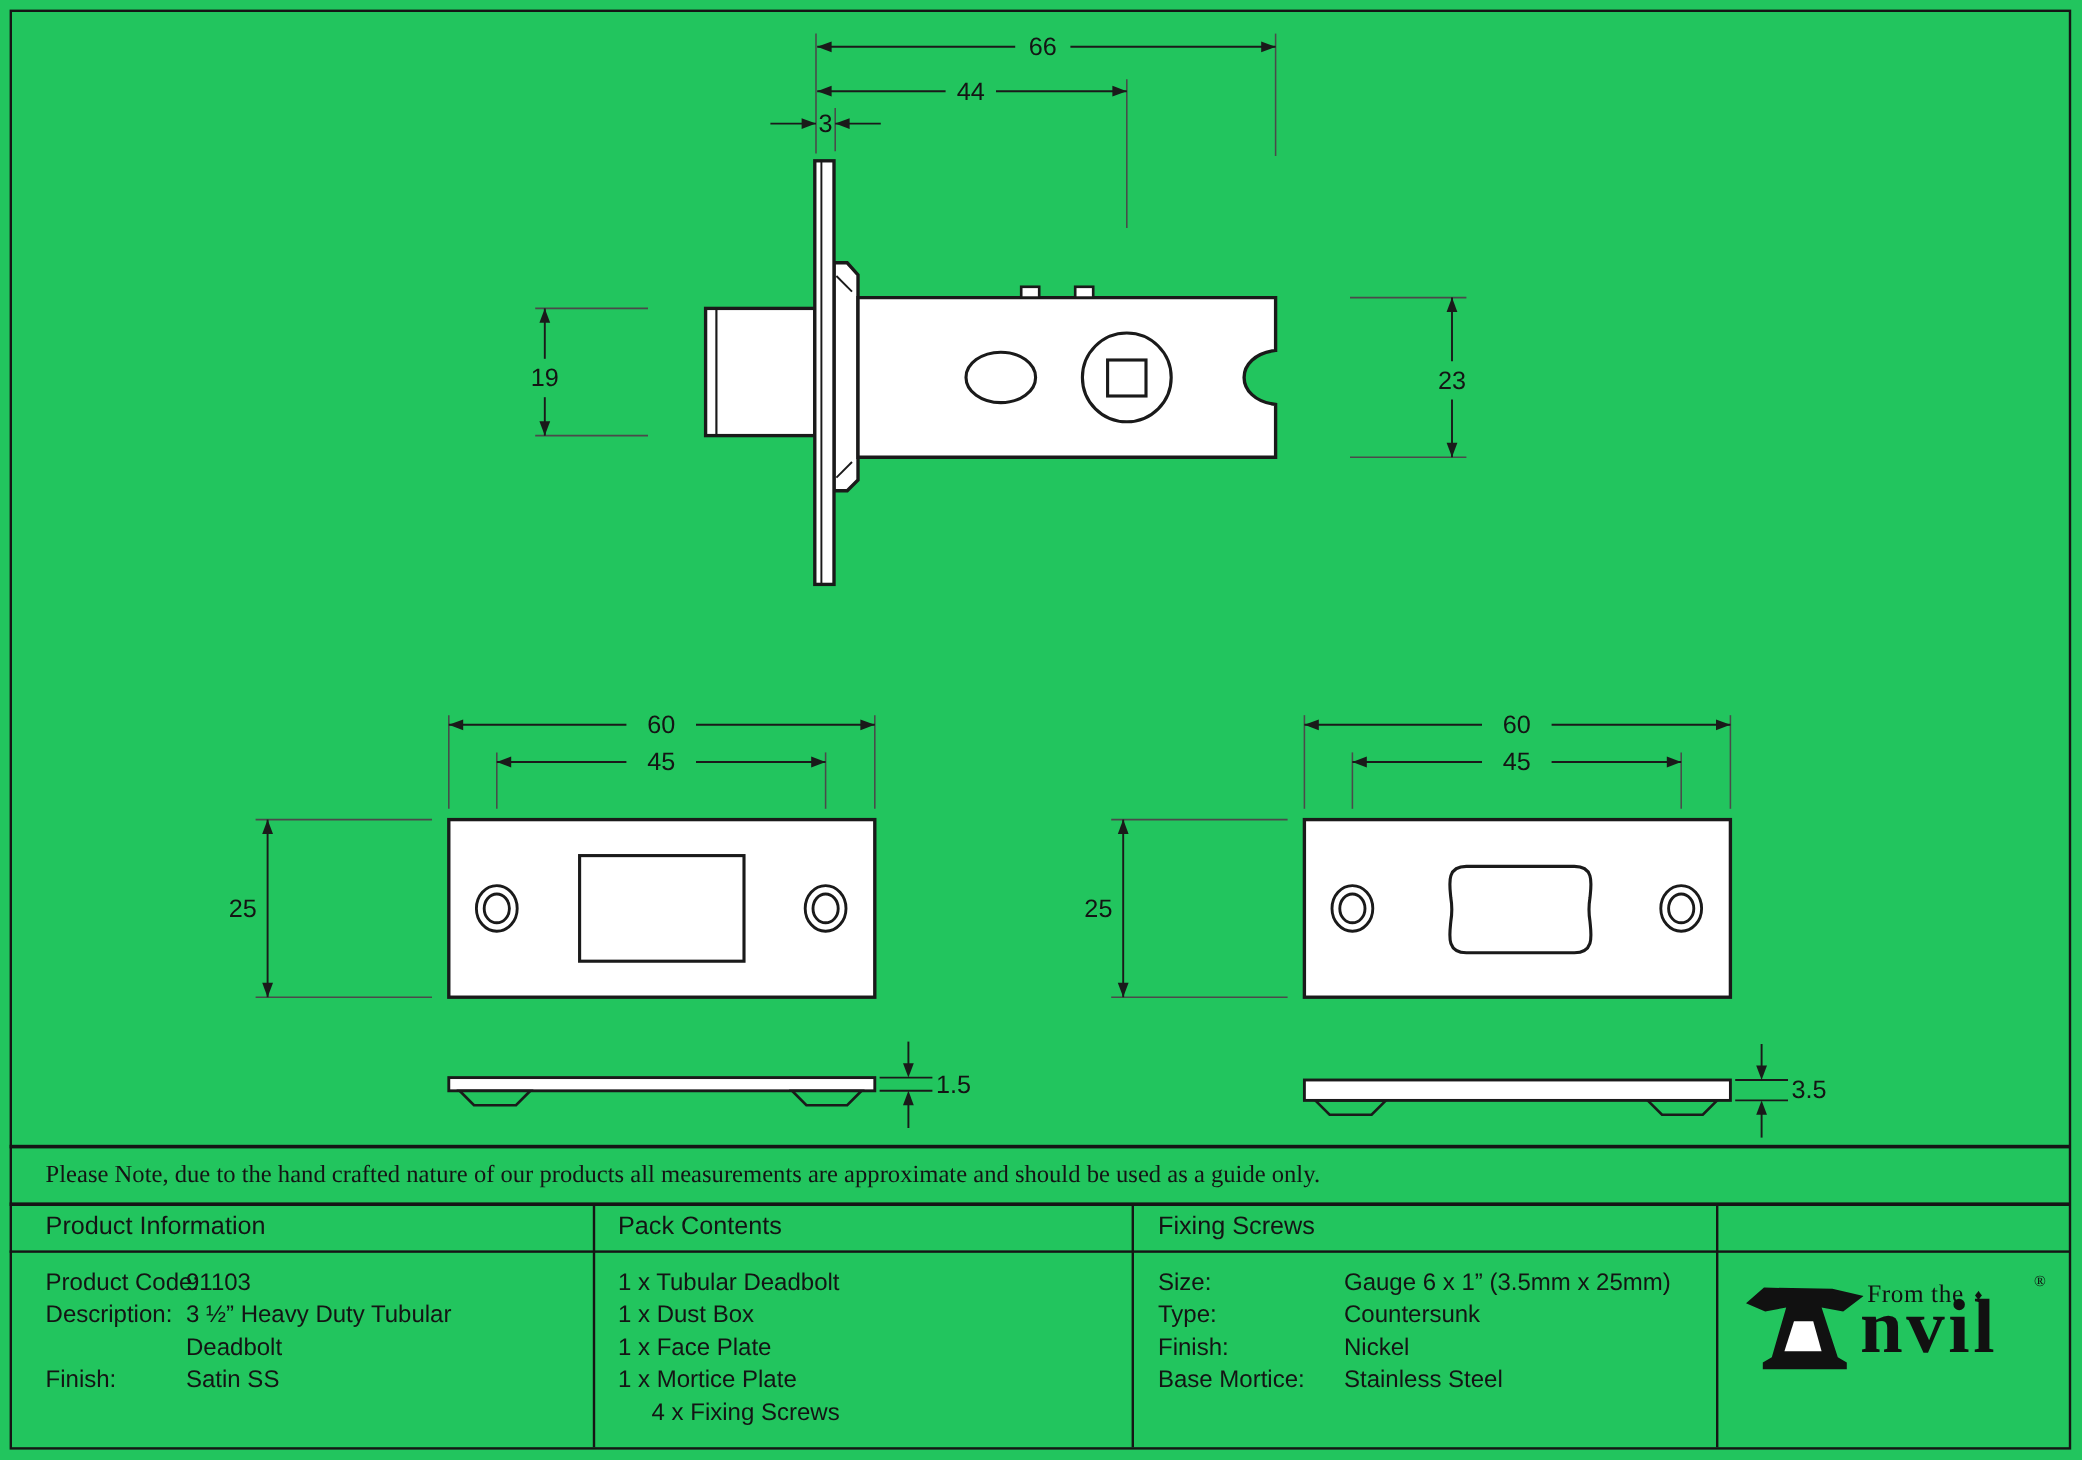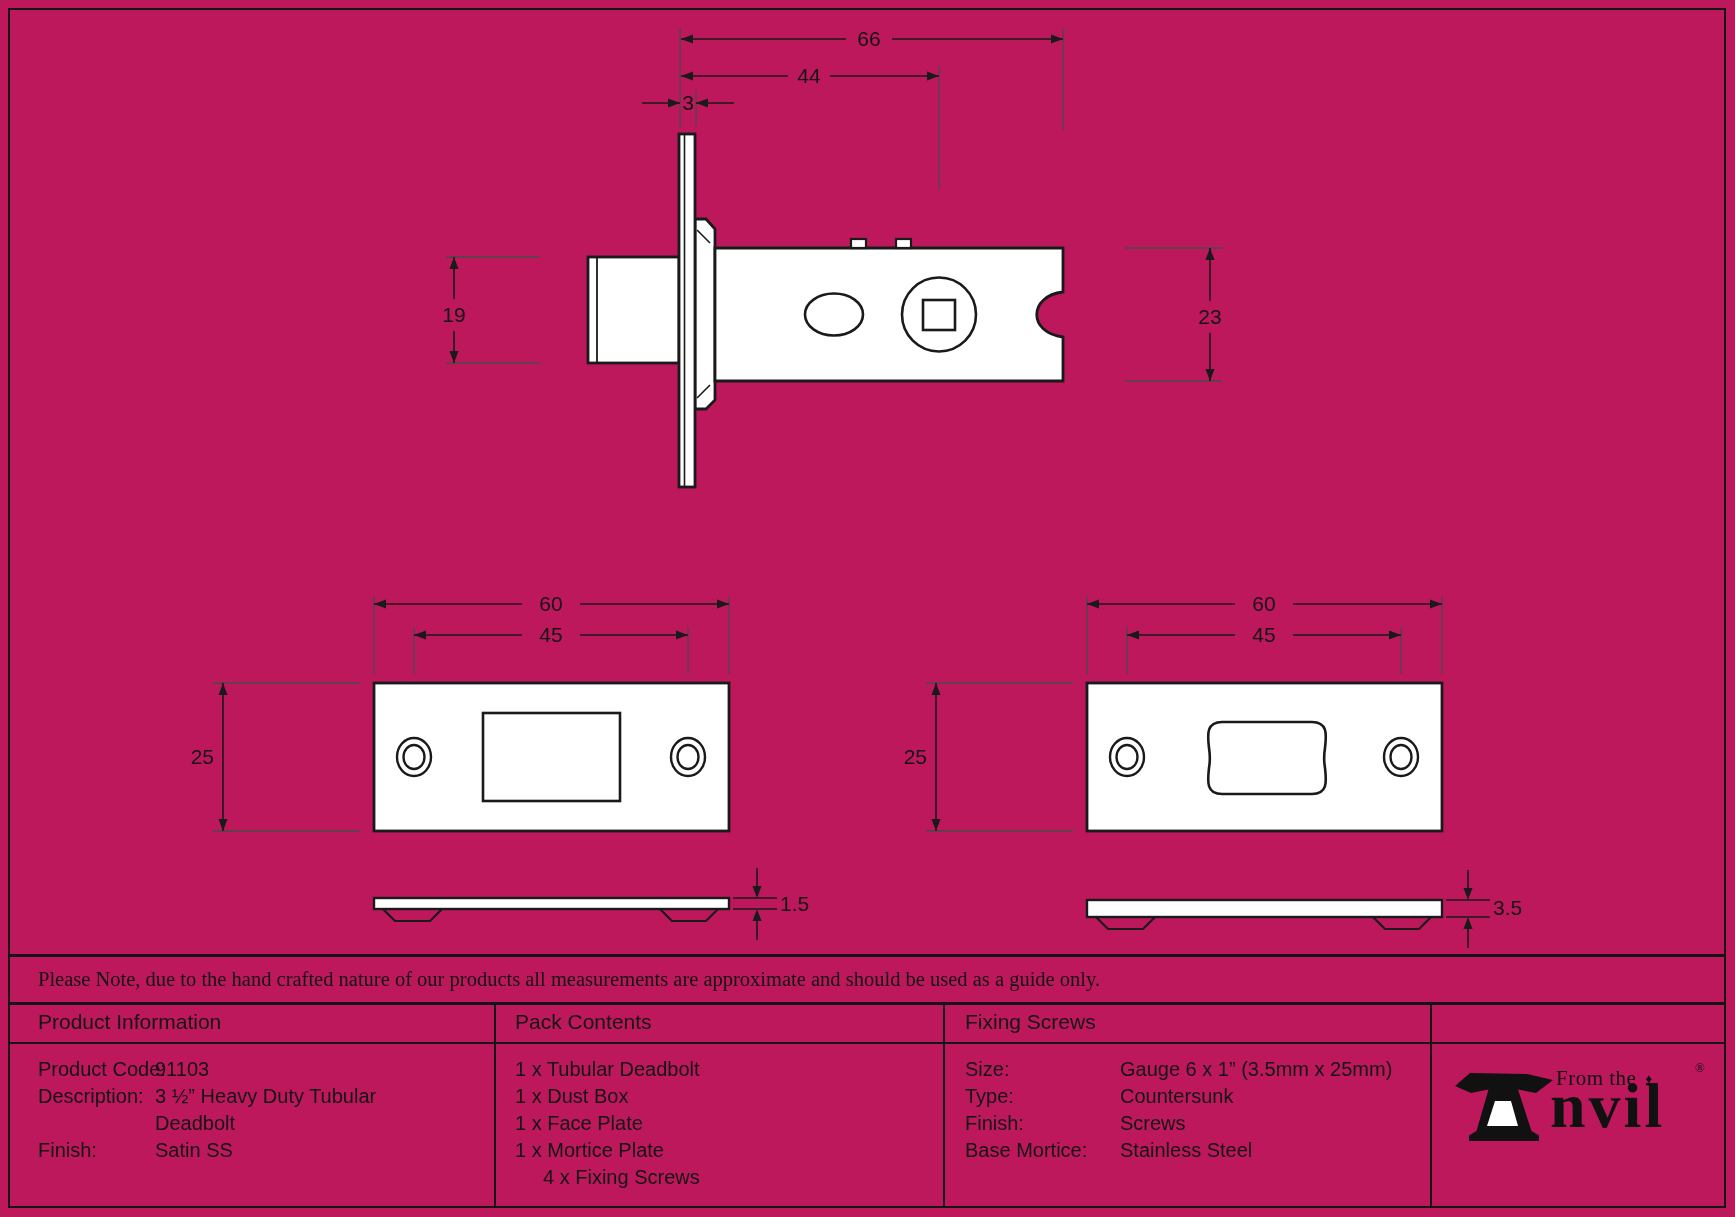--- a/index.html
+++ b/index.html
@@ -1,17 +1,17 @@
 <!DOCTYPE html>
 <html><head>
 <meta charset="utf-8">
 <style>
   html,body{margin:0;padding:0;background:#fff;}
   body{width:1735px;height:1217px;overflow:hidden;font-family:"Liberation Sans",sans-serif;}
-  .page{position:relative;width:1735px;height:1217px;background:#be185d;color:#111;}
+  .page{position:relative;width:1735px;height:1217px;background:#22c55e;color:#111;}
   .drawing-svg{position:absolute;left:0;top:0;}
   .b-outer{position:absolute;left:8px;top:8px;width:1714px;height:1196px;border:2.5px solid #151515;}
   .hline{position:absolute;left:8px;width:1717px;background:#151515;}
   .vline{position:absolute;width:2px;background:#151515;}
   
   .txt{position:absolute;white-space:nowrap;font-size:20px;line-height:26px;color:#141414;}
   .note-txt{font-size:20.5px;font-family:Liberation Serif, serif;}
   .hdr{font-size:21px;}
   
   .logo{position:absolute;left:1455px;top:1046px;width:265px;height:100px;}
@@ -223,21 +223,21 @@
   <div class="txt" style="left:515px;top:1083px;">1 x Dust Box</div>
   <div class="txt" style="left:515px;top:1110px;">1 x Face Plate</div>
   <div class="txt" style="left:515px;top:1137px;">1 x Mortice Plate</div>
   <div class="txt" style="left:515px;top:1164px;margin-left:28px;">4 x Fixing Screws</div>
 
   <div class="txt" style="left:965px;top:1056px;">Size:</div>
   <div class="txt" style="left:1120px;top:1056px;">Gauge 6 x 1” (3.5mm x 25mm)</div>
   <div class="txt" style="left:965px;top:1083px;">Type:</div>
   <div class="txt" style="left:1120px;top:1083px;">Countersunk</div>
   <div class="txt" style="left:965px;top:1110px;">Finish:</div>
-  <div class="txt" style="left:1120px;top:1110px;">Screws</div>
+  <div class="txt" style="left:1120px;top:1110px;">Nickel</div>
   <div class="txt" style="left:965px;top:1137px;">Base Mortice:</div>
   <div class="txt" style="left:1120px;top:1137px;">Stainless Steel</div>
 
   <div class="logo">
     <svg class="logo-a" width="98" height="72" viewBox="0 0 98 72">
       <path fill="#111" d="M0,16 L15,3 L72,4 L98,10 L81,23 L63,19.5 L76.5,61 L84,65.5 L84,71 L14,71 L14,65.5 L21.5,61 L33.5,19.5 L16,23 Z"></path>
       <path fill="#fff" d="M40,31 L56,31 L63,56 L32,56 Z"></path>
     </svg>
     <div class="logo-fromthe">
       <span>From the</span><span class="logo-diamond">♦</span>

